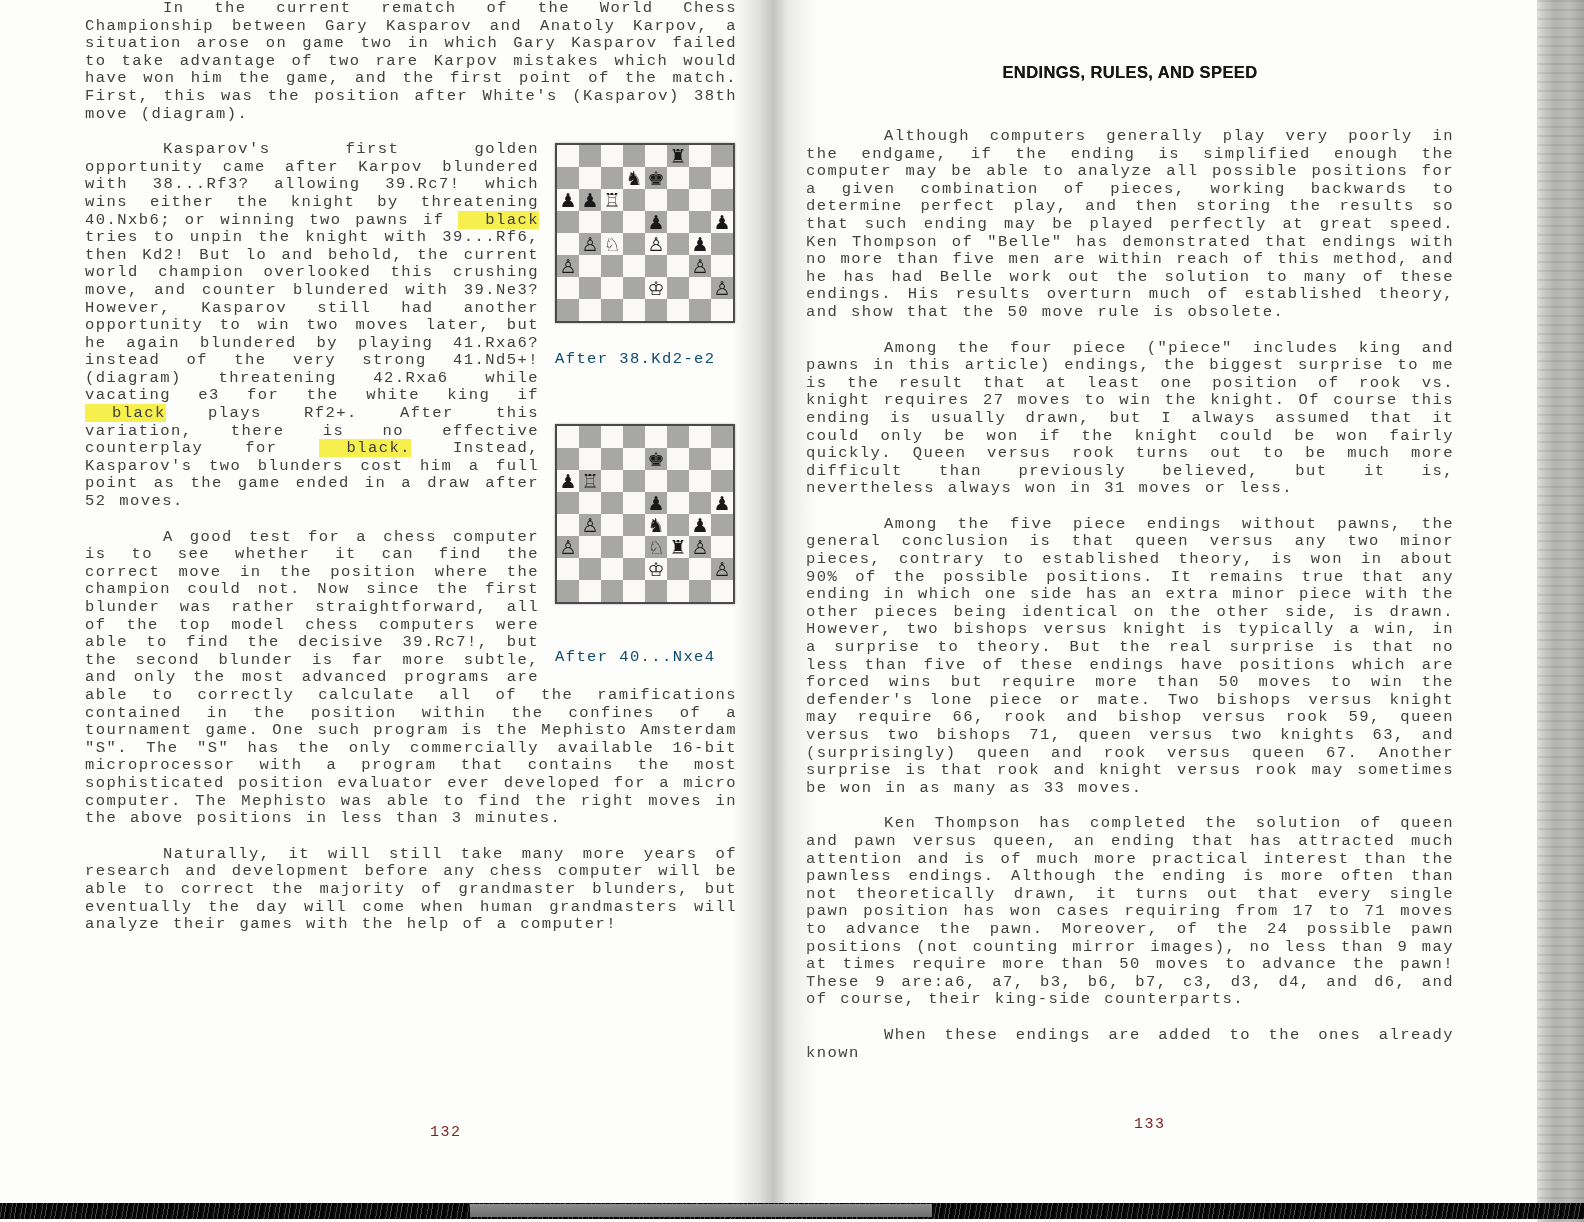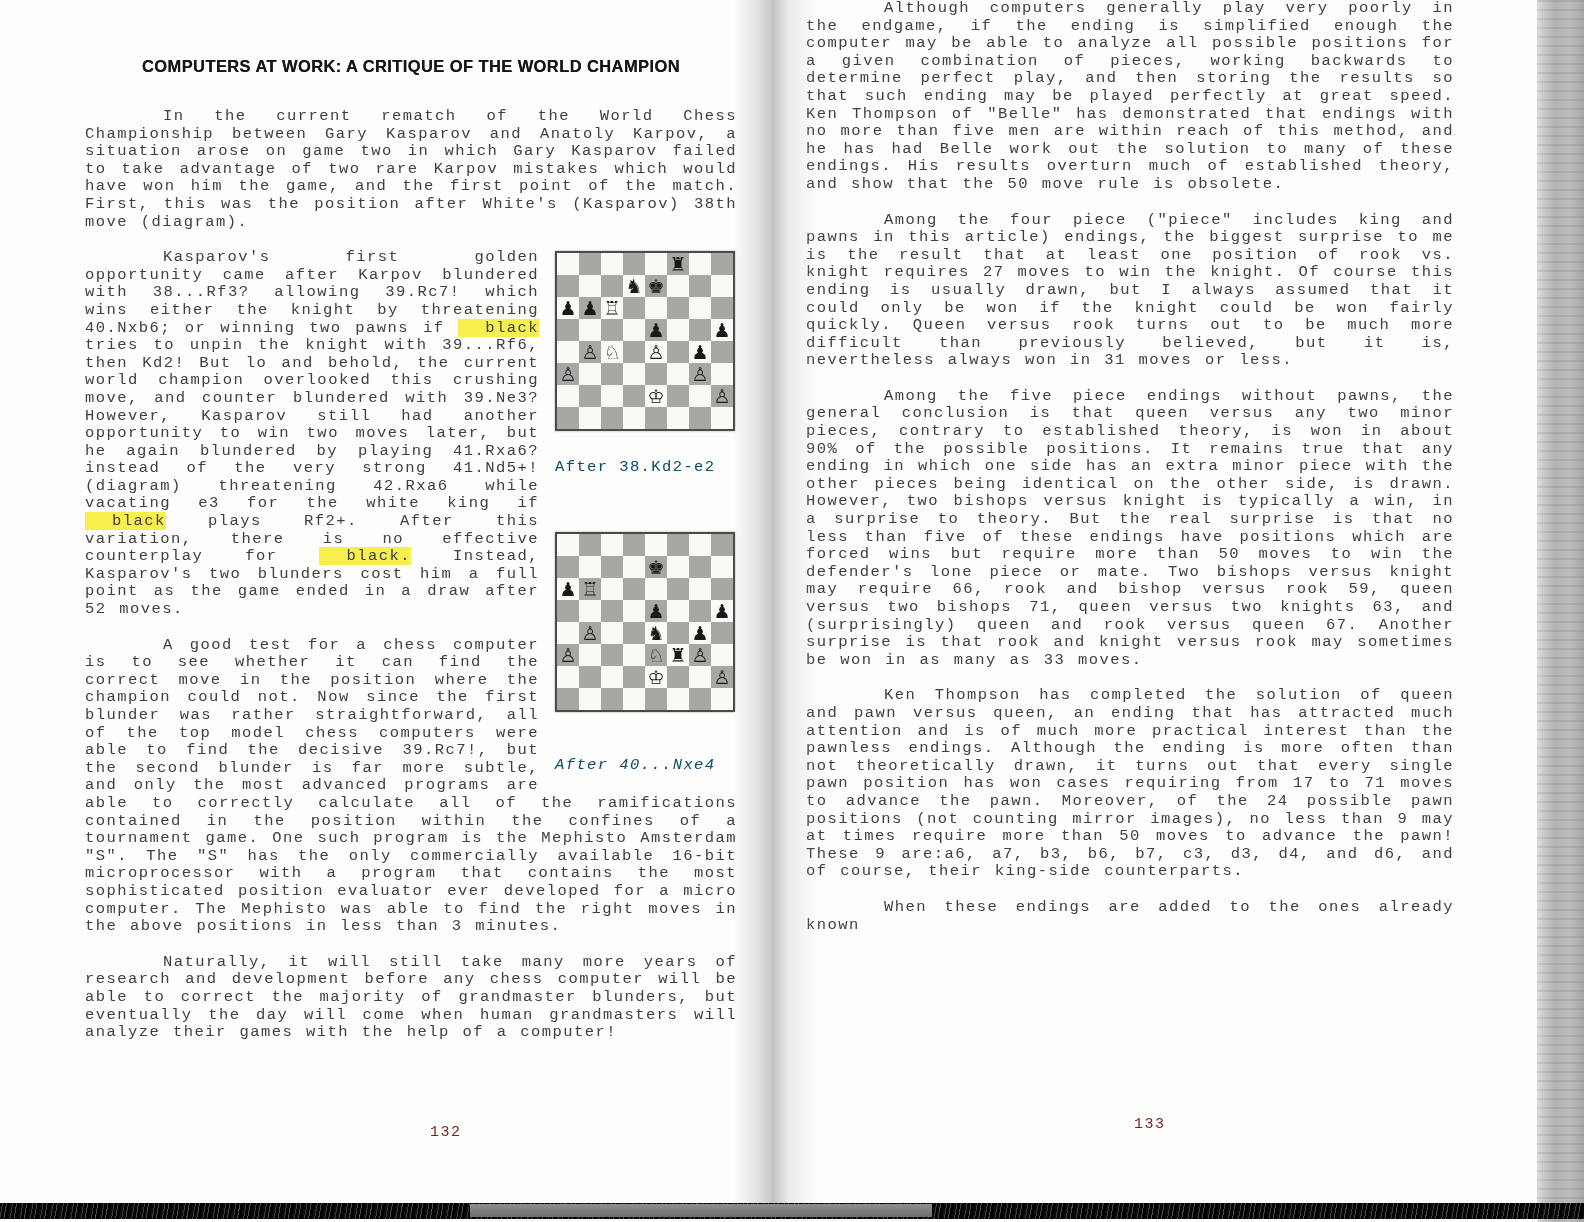--- a/index.html
+++ b/index.html
@@ -35,21 +35,21 @@
   .sq.dark{background:#a7a7a3;}
   .sq.light{background:#faf9f6;}
   .pc{
     font-family:"DejaVu Sans",sans-serif;font-size:19px;line-height:19px;color:#191919;
   }
   .caption{
     margin-top:27px;font-size:15.5px;letter-spacing:1.4px;color:#0c4a6e;text-indent:0;
     white-space:nowrap;
   }
   .diagram-2{margin-top:56px;}
-  .diagram-2 .caption{margin-top:44px;font-style:italic;}
+  .diagram-2 .caption{margin-top:44px;}
   .pageno{
     position:absolute;font-size:15px;letter-spacing:1.5px;color:#7f1d1d;
   }
   .pn-left{left:430px;top:1124px;}
   .pn-right{left:1134px;top:1116px;}
   .gutter{
     position:absolute;left:733px;top:0;width:84px;height:1204px;pointer-events:none;
     background:linear-gradient(90deg,
       rgba(170,170,168,0) 0%,
       rgba(185,185,183,.45) 32%,
@@ -73,21 +73,20 @@
     background:linear-gradient(180deg,#8e8e8e,#6e6e6e);
   }
 </style>
 </head>
 <body>
 
 <div class="scan">
 
   <div class="page page-left">
     <div class="content">
-      <h1 class="ptitle">COMPUTERS AT WORK: A CRITIQUE OF THE WORLD CHAMPION</h1>
 
       <p class="para"><span>In the current rematch of the World Chess Championship between Gary Kasparov and Anatoly Karpov, a situation arose on game two in which Gary Kasparov failed to take advantage of two rare Karpov mistakes which would have won him the game, and the first point of the match. First, this was the position after White's (Kasparov) 38th move (diagram).</span></p>
 
       <div class="diagrams">
         <div class="diagram diagram-1">
           <div class="board">
               <div class="sq light"></div>
               <div class="sq dark"></div>
               <div class="sq light"></div>
               <div class="sq dark"></div>
@@ -286,20 +285,21 @@
       </div>
 
       <p class="para"><span>Kasparov's first golden opportunity came after Karpov blundered with 38...Rf3? allowing 39.Rc7! which wins either the knight by threatening 40.Nxb6; or winning two pawns if </span><span class="hl">black</span><span> tries to unpin the knight with 39...Rf6, then Kd2! But lo and behold, the current world champion overlooked this crushing move, and counter blundered with 39.Ne3? However, Kasparov still had another opportunity to win two moves later, but he again blundered by playing 41.Rxa6? instead of the very strong 41.Nd5+! (diagram) threatening 42.Rxa6 while vacating e3 for the white king if </span><span class="hl">black</span><span> plays Rf2+.  After this variation, there is no effective counterplay for </span><span class="hl">black.</span><span> Instead, Kasparov's two blunders cost him a full point as the game ended in a draw after 52 moves.</span></p>
       <p class="para"><span>A good test for a chess computer is to see whether it can find the correct move in the position where the champion could not. Now since the first blunder was rather straightforward, all of the top model chess computers were able to find the decisive 39.Rc7!, but the second blunder is far more subtle, and only the most advanced programs are able to correctly calculate all of the ramifications contained in the position within the confines of a tournament game. One such program is the Mephisto Amsterdam "S". The "S" has the only commercially available 16-bit microprocessor with a program that contains the most sophisticated position evaluator ever developed for a micro computer. The Mephisto was able to find the right moves in the above positions in less than 3 minutes.</span></p>
       <p class="para"><span>Naturally, it will still take many more years of research and development before any chess computer will be able to correct the majority of grandmaster blunders, but eventually the day will come when human grandmasters will analyze their games with the help of a computer!</span></p>
     </div>
   </div>
 
   <div class="page page-right">
     <div class="content">
+      <h1 class="ptitle">ENDINGS, RULES, AND SPEED</h1>
       <p class="para"><span>Although computers generally play very poorly in the endgame, if the ending is simplified enough the computer may be able to analyze all possible positions for a given combination of pieces, working backwards to determine perfect play, and then storing the results so that such ending may be played perfectly at great speed. Ken Thompson of "Belle" has demonstrated that endings with no more than five men are within reach of this method, and he has had Belle work out the solution to many of these endings. His results overturn much of established theory, and show that the 50 move rule is obsolete.</span></p>
       <p class="para"><span>Among the four piece ("piece" includes king and pawns in this article) endings, the biggest surprise to me is the result that at least one position of rook vs. knight requires 27 moves to win the knight. Of course this ending is usually drawn, but I always assumed that it could only be won if the knight could be won fairly quickly. Queen versus rook turns out to be much more difficult than previously believed, but it is, nevertheless always won in 31 moves or less.</span></p>
       <p class="para"><span>Among the five piece endings without pawns, the general conclusion is that queen versus any two minor pieces, contrary to established theory, is won in about 90% of the possible positions. It remains true that any ending in which one side has an extra minor piece with the other pieces being identical on the other side, is drawn. However, two bishops versus knight is typically a win, in a surprise to theory. But the real surprise is that no less than five of these endings have positions which are forced wins but require more than 50 moves to win the defender's lone piece or mate. Two bishops versus knight may require 66, rook and bishop versus rook 59, queen versus two bishops 71, queen versus two knights 63, and (surprisingly) queen and rook versus queen 67. Another surprise is that rook and knight versus rook may sometimes be won in as many as 33 moves.</span></p>
       <p class="para"><span>Ken Thompson has completed the solution of queen and pawn versus queen, an ending that has attracted much attention and is of much more practical interest than the pawnless endings. Although the ending is more often than not theoretically drawn, it turns out that every single pawn position has won cases requiring from 17 to 71 moves to advance the pawn. Moreover, of the 24 possible pawn positions (not counting mirror images), no less than 9 may at times require more than 50 moves to advance the pawn! These 9 are:a6, a7, b3, b6, b7, c3, d3, d4, and d6, and of course, their king-side counterparts.</span></p>
       <p class="para"><span>When these endings are added to the ones already known</span></p>
     </div>
   </div>
 
   <div class="pageno pn-left">132</div>
   <div class="pageno pn-right">133</div>

